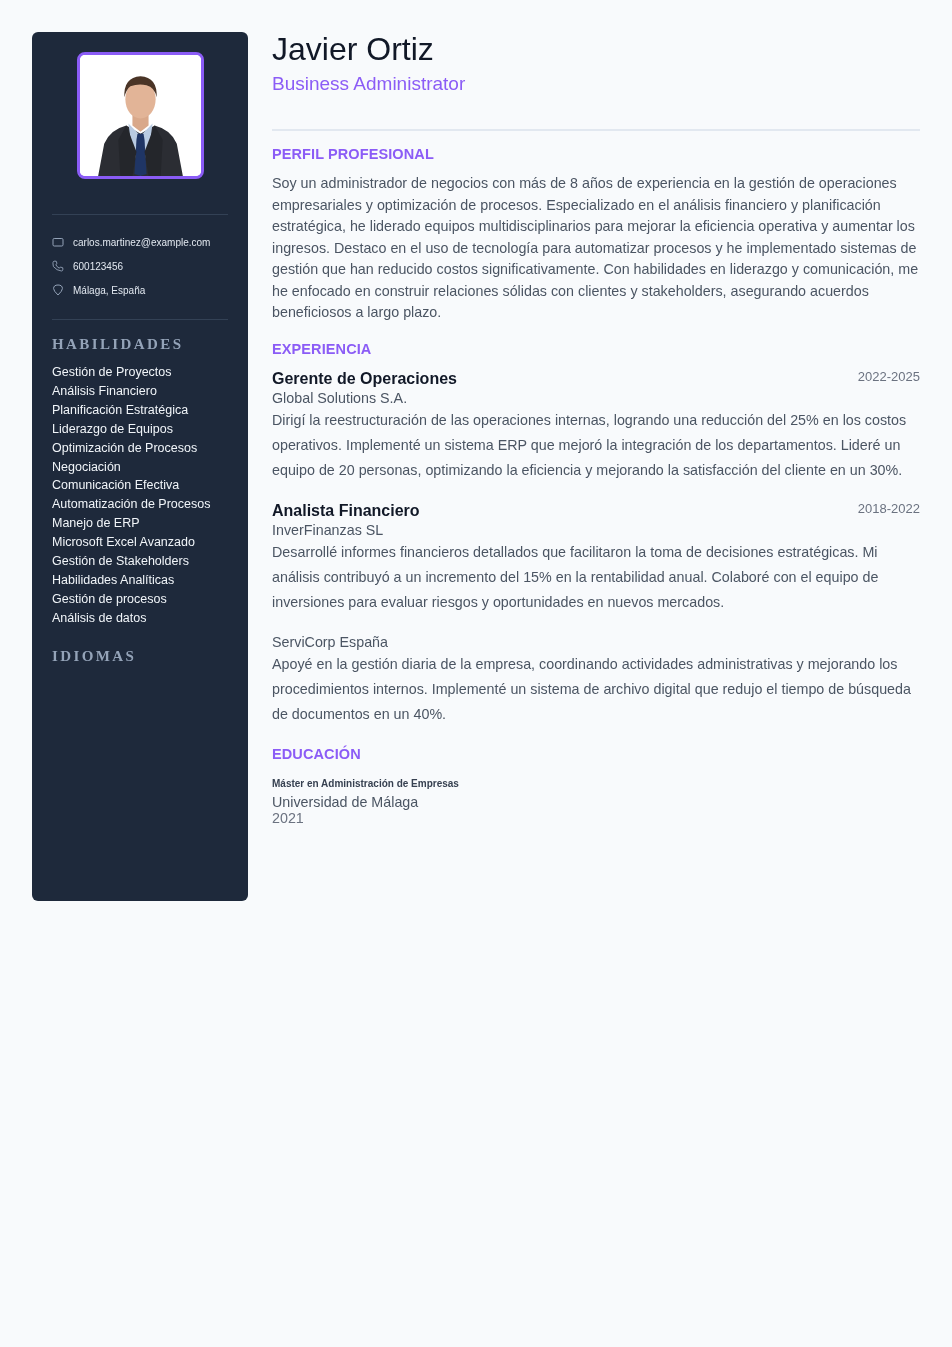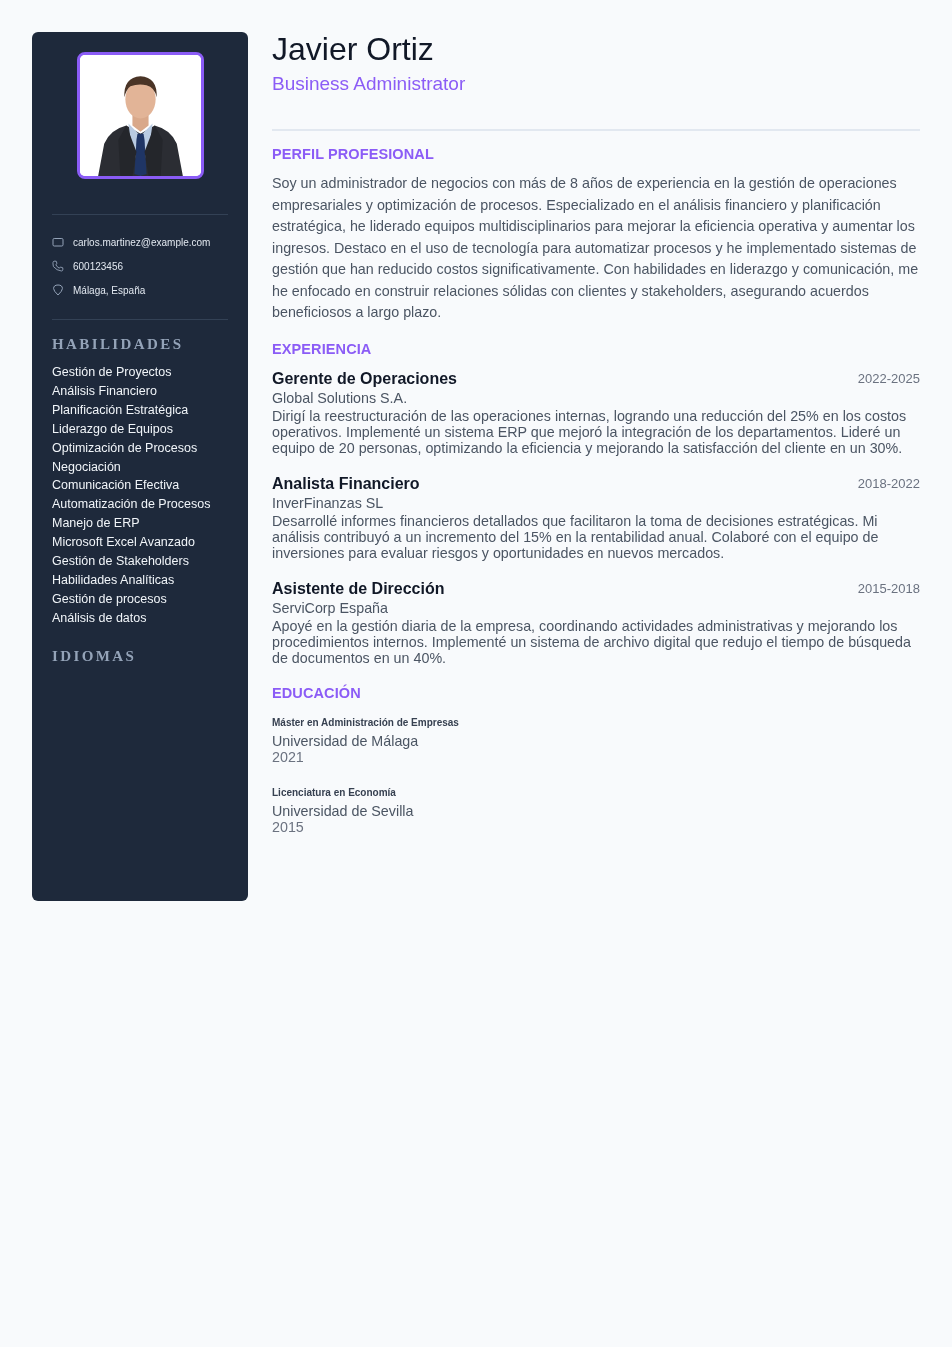--- a/index.html
+++ b/index.html
@@ -122,40 +122,40 @@
     }
     .summary {
       font-size: 14.3px;
       line-height: 21.5px;
       color: #4b5563;
     }
     .job { position: relative; }
     .job-header {
       display: flex;
       justify-content: space-between;
-      align-items: center;
+      align-items: flex-start;
     }
     .job-title {
       font-size: 16px;
       font-weight: bold;
       color: #111827;
       line-height: 20px;
     }
     .job-dates {
       font-size: 13px;
       color: #6b7280;
     }
     .job-company {
       font-size: 14.3px;
       color: #4b5563;
       line-height: 19px;
     }
     .job-desc {
       font-size: 14.3px;
-      line-height: 16px;
+      line-height: 25px;
       color: #4b5563;
     }
     .edu-degree {
       font-size: 10px;
       font-weight: bold;
       color: #374151;
       line-height: 20px;
     }
     .edu-school, .edu-year {
       font-size: 14.3px;
@@ -272,38 +272,29 @@
       <div class="job" style="margin-top:18px">
         <div class="job-header">
           <span class="job-title">Analista Financiero</span>
           <span class="job-dates">2018-2022</span>
         </div>
         <div class="job-company">InverFinanzas SL</div>
         <p class="job-desc">Desarrollé informes financieros detallados que facilitaron la toma de decisiones estratégicas. Mi análisis contribuyó a un incremento del 15% en la rentabilidad anual. Colaboré con el equipo de inversiones para evaluar riesgos y oportunidades en nuevos mercados.</p>
       </div>
 
       <div class="job" style="margin-top:18px">
-        <div class="job-header">
-          <span class="job-title">Asistente de Dirección</span>
-          <span class="job-dates">2015-2018</span>
-        </div>
         <div class="job-company">ServiCorp España</div>
         <p class="job-desc">Apoyé en la gestión diaria de la empresa, coordinando actividades administrativas y mejorando los procedimientos internos. Implementé un sistema de archivo digital que redujo el tiempo de búsqueda de documentos en un 40%.</p>
       </div>
     </section>
 
     <section style="margin-top:19px">
       <h2 class="section-title">EDUCACIÓN</h2>
 
       <div style="margin-top:12px">
         <div class="edu-degree">Máster en Administración de Empresas</div>
         <div class="edu-school">Universidad de Málaga</div>
         <div class="edu-year">2021</div>
       </div>
 
-      <div style="margin-top:18px">
-        <div class="edu-degree">Licenciatura en Economía</div>
-        <div class="edu-school">Universidad de Sevilla</div>
-        <div class="edu-year">2015</div>
-      </div>
     </section>
   </main>
 </div>
 
 </body></html>

